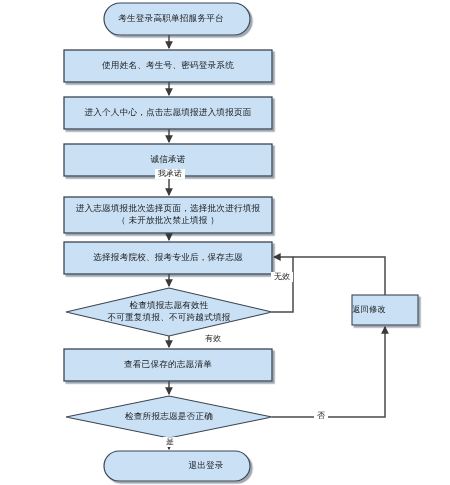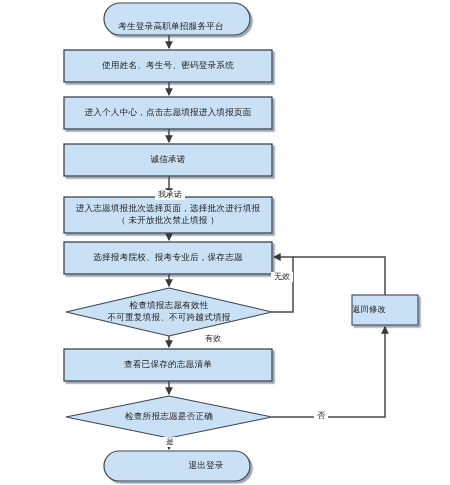--- a/index.html
+++ b/index.html
@@ -134,21 +134,21 @@
       <line x1="169" y1="381" x2="169" y2="394" marker-end="url(#arrow)"></line>
 
       <path d="M 272 417 L 385 417 L 385 327" marker-end="url(#arrow)"></path>
 
       <path d="M 385 295 L 385 257 L 293 257"></path>
 
       <line x1="169" y1="438" x2="169" y2="449" marker-end="url(#arrow)"></line>
     </g>
   </svg>
 
-  <div class="node-label" style="left:104px; top:11px; width:134px; height:32px;">考生登录高职单招服务平台</div>
+  <div class="node-label" style="left:104px; top:3px; width:134px; height:32px;">考生登录高职单招服务平台</div>
 
   <div class="node-label" style="left:64px; top:50px; width:208px; height:32px;border-radius:7px;">使用姓名、考生号、密码登录系统</div>
 
   <div class="node-label" style="left:64px; top:97px; width:208px; height:32px;">进入个人中心，点击志愿填报进入填报页面</div>
 
   <div class="node-label" style="left:64px; top:144px; width:208px; height:32px;font-family:Liberation Serif, serif;">诚信承诺</div>
 
   <div class="node-label" style="left:64px; top:197px; width:208px; height:36px;">进入志愿填报批次选择页面，选择批次进行填报
 （ 未开放批次禁止填报 ）</div>
 
@@ -158,21 +158,21 @@
 不可重复填报、不可跨越式填报</div>
 
   <div class="node-label" style="left:64px; top:349px; width:208px; height:32px;">查看已保存的志愿清单</div>
 
   <div class="node-label" style="left:66px; top:396px; width:206px; height:42px;">检查所报志愿是否正确</div>
 
   <div class="node-label" style="left:104px; top:451px; width:146px; height:30px;padding-left:29px;">退出登录</div>
 
   <div class="node-label" style="left:336px; top:295px; width:66px; height:30px; font-size:8.2px;">返回修改</div>
 
-  <div class="edge-label" style="left:155px; top:190px; width:28px;text-align:center;">我承诺</div>
+  <div class="edge-label" style="left:155px; top:169px; width:28px;text-align:center;">我承诺</div>
 
   <div class="edge-label" style="left:271px; top:272px; width:20px;">无效</div>
 
   <div class="edge-label" style="left:158px; top:334px; width:20px;margin-left:44px;">有效</div>
 
   <div class="edge-label" style="left:314px; top:411px; width:12px;">否</div>
 
   <div class="edge-label" style="left:163px; top:437px; width:12px;">是</div>
 
 </div>

